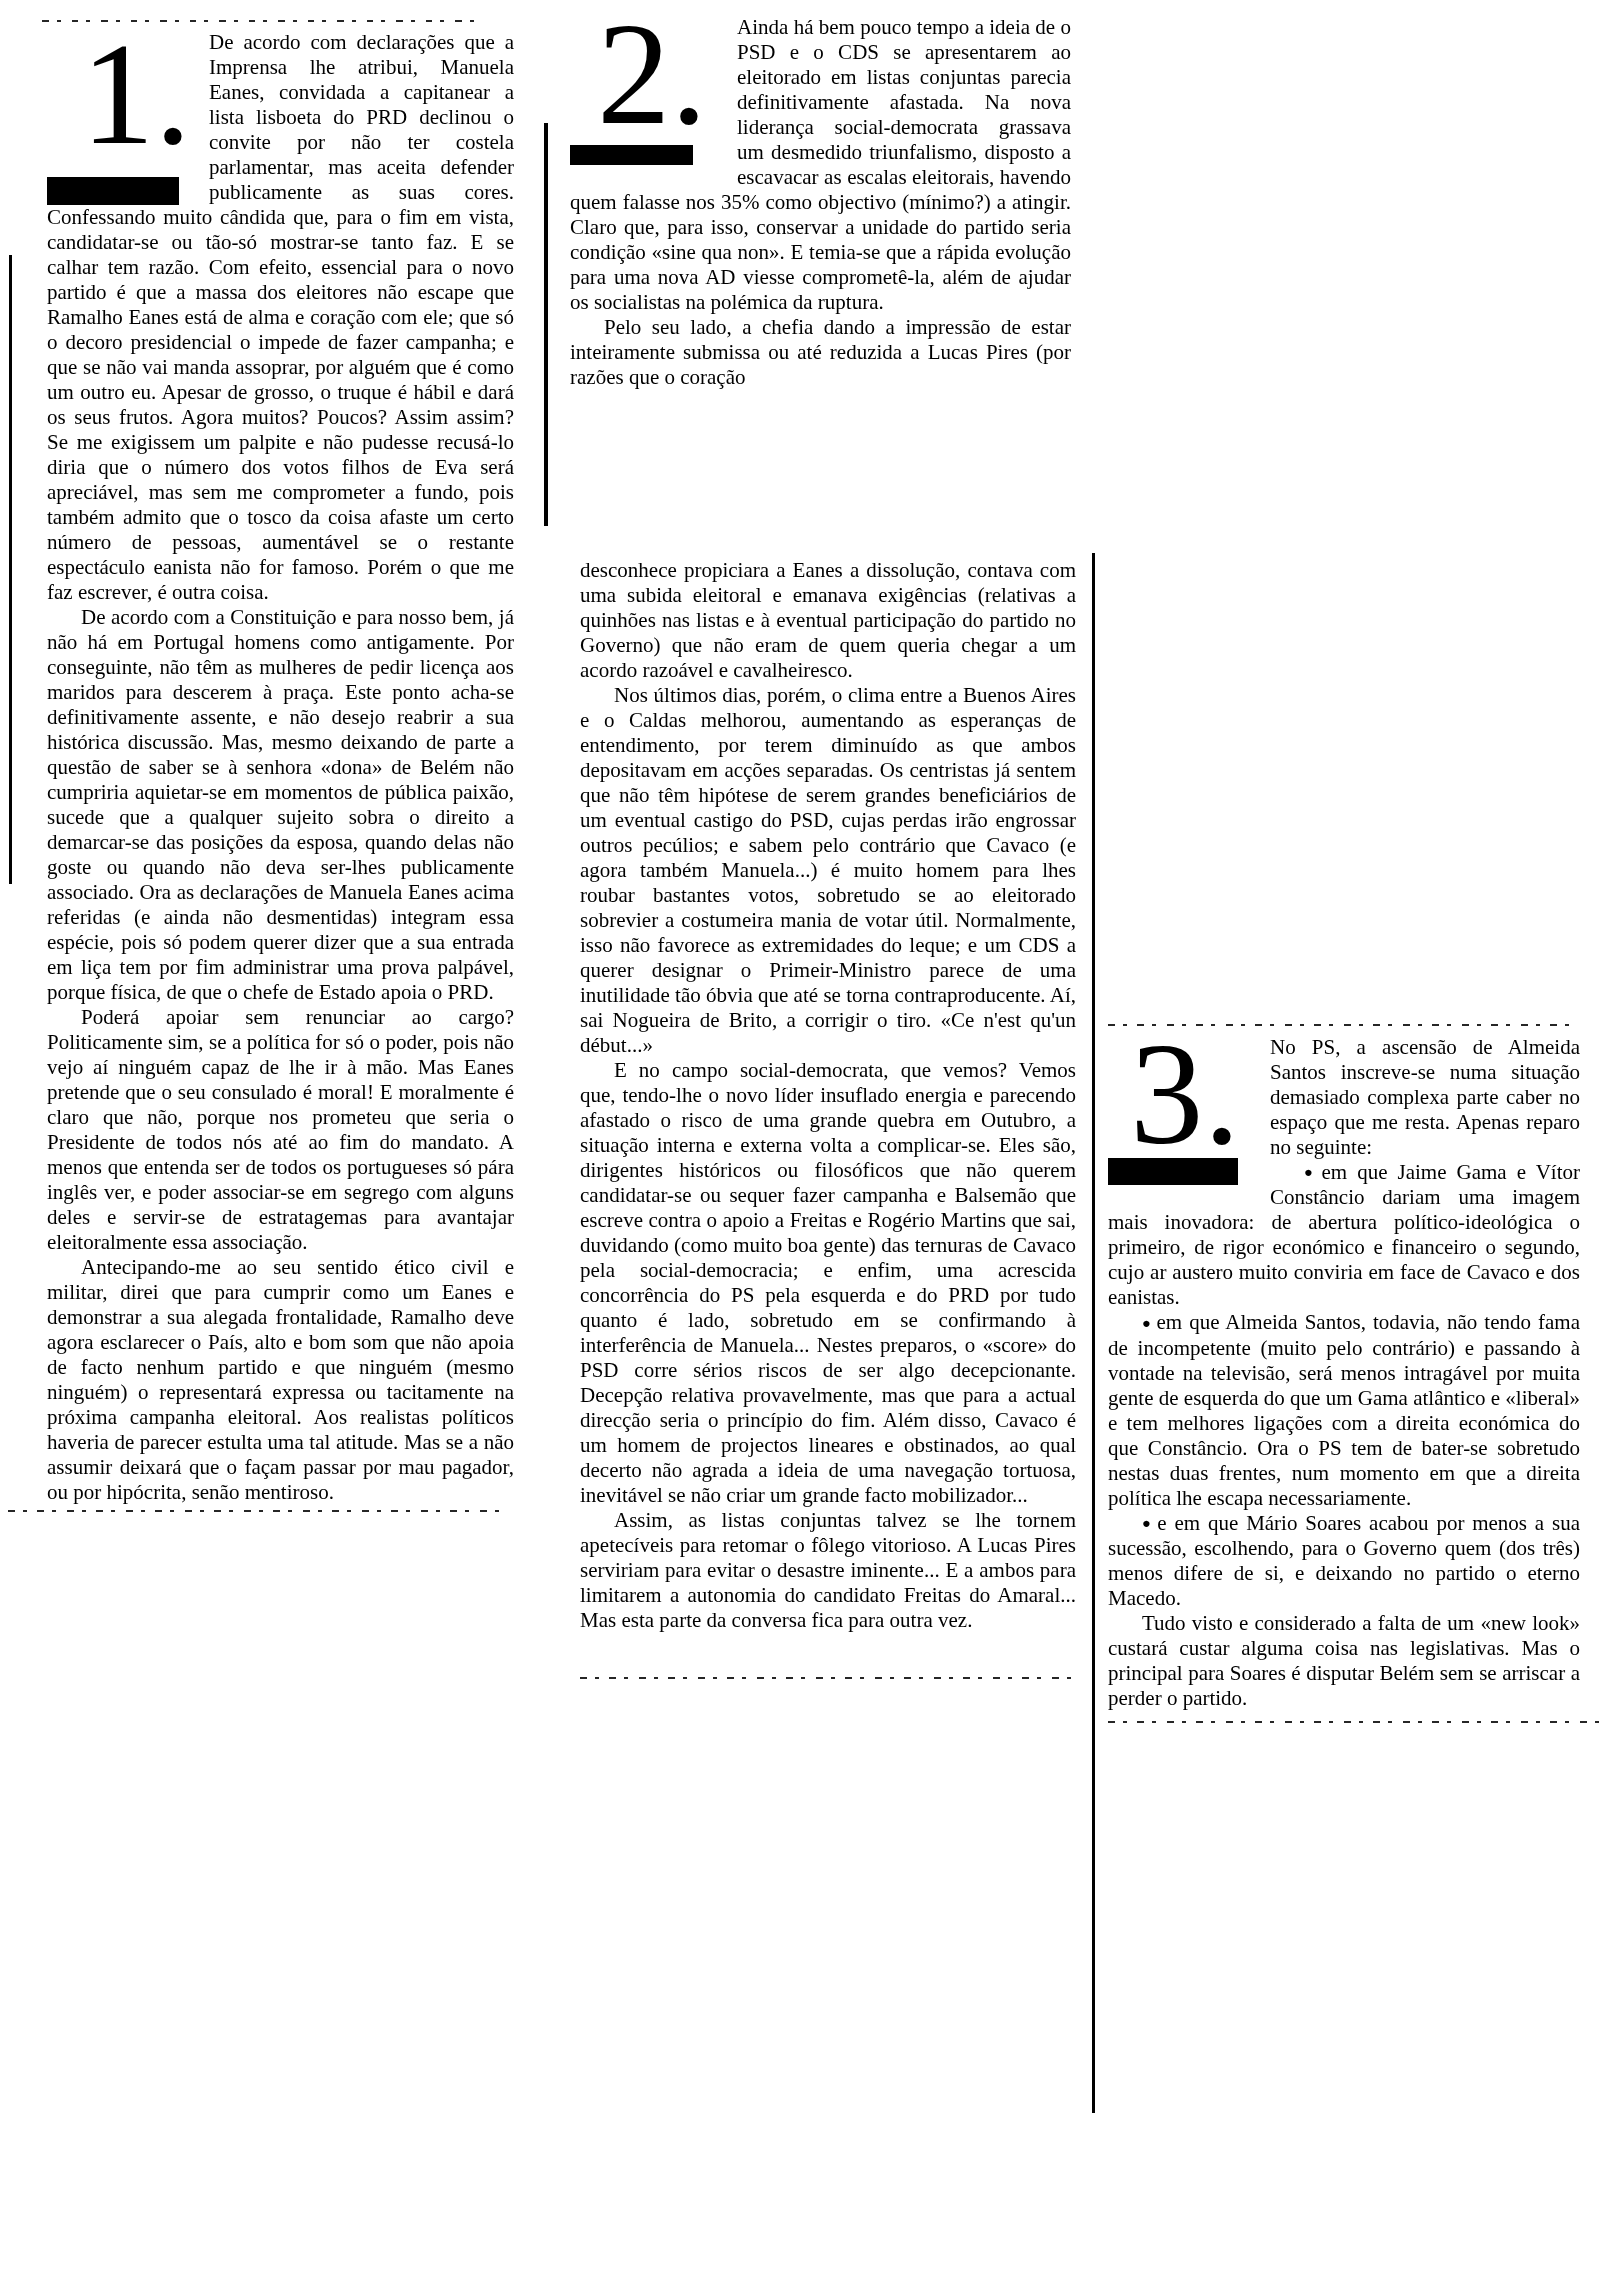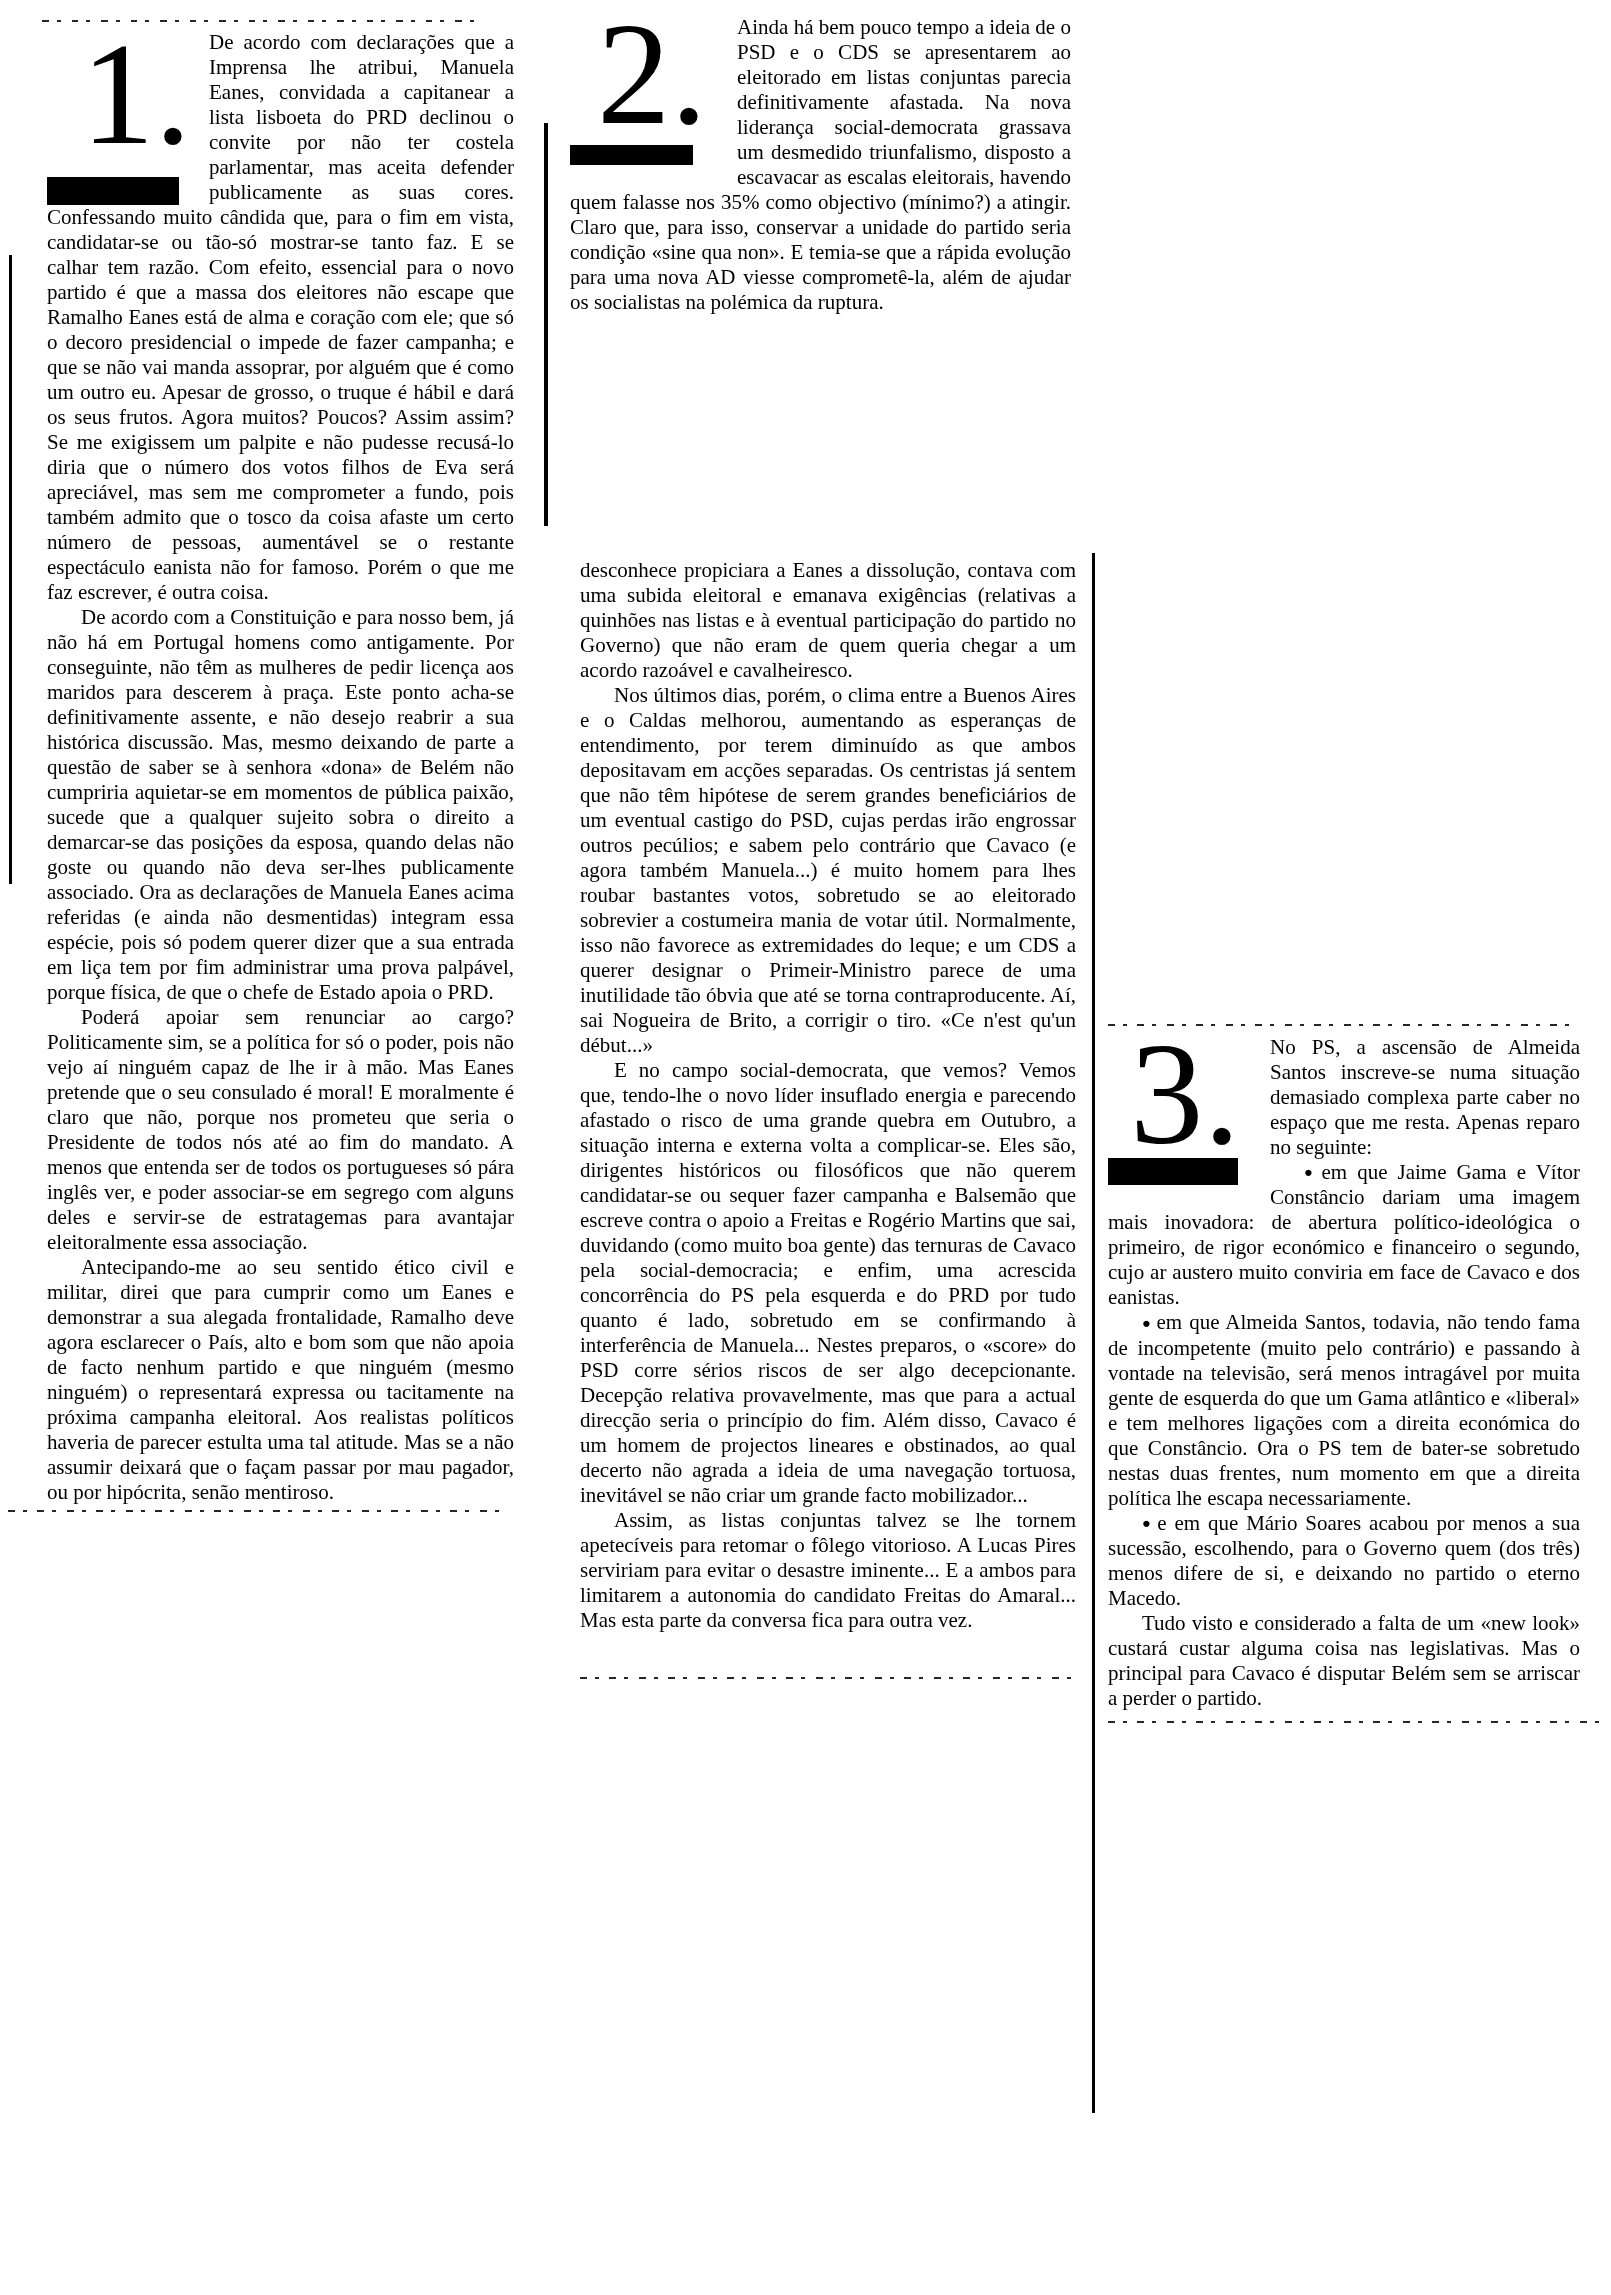--- a/index.html
+++ b/index.html
@@ -38,20 +38,21 @@
   <div class="rule" style="left:8.8px; top:255px; width:2.9px; height:629px;"></div>
 
   <div class="rule" style="left:544px; top:123px; width:3.9px; height:403px;"></div>
   <div class="col" style="left:570px; top:14.7px; width:501px;">
     <div class="txt">
       <div class="wrap-float" style="width:167px; height:152px; position:relative;">
         <span class="num" style="left:27px; top:-4.9px;">2.</span>
         <span class="bar" style="left:0; top:130px; width:123px; height:20.6px;"></span>
       </div>
       <p>Ainda há bem pouco tempo a ideia de o PSD e o CDS se apresentarem ao eleitorado em listas conjuntas parecia definitivamente afastada. Na nova liderança social-democrata grassava um desmedido triunfalismo, disposto a escavacar as escalas eleitorais, havendo quem falasse nos 35% como objectivo (mínimo?) a atingir. Claro que, para isso, conservar a unidade do partido seria condição «sine qua non». E temia-se que a rápida evolução para uma nova AD viesse comprometê-la, além de ajudar os socialistas na polémica da ruptura.</p>
+      <p class="ind">Pelo seu lado, a chefia dando a impressão de estar inteiramente submissa ou até reduzida a Lucas Pires (por razões que o coração</p>
     </div>
   </div>
 
   <div class="rule" style="left:1092px; top:553px; width:3.4px; height:1560px;"></div>
   <div class="col" style="left:580px; top:558px; width:496px;">
     <div class="txt">
       <p>desconhece propiciara a Eanes a dissolução, contava com uma subida eleitoral e emanava exigências (relativas a quinhões nas listas e à eventual participação do partido no Governo) que não eram de quem queria chegar a um acordo razoável e cavalheiresco.</p>
       <p class="ind">Nos últimos dias, porém, o clima entre a Buenos Aires e o Caldas melhorou, aumentando as esperanças de entendimento, por terem diminuído as que ambos depositavam em acções separadas. Os centristas já sentem que não têm hipótese de serem grandes beneficiários de um eventual castigo do PSD, cujas perdas irão engrossar outros pecúlios; e sabem pelo contrário que Cavaco (e agora também Manuela...) é muito homem para lhes roubar bastantes votos, sobretudo se ao eleitorado sobrevier a costumeira mania de votar útil. Normalmente, isso não favorece as extremidades do leque; e um CDS a querer designar o Primeir-Ministro parece de uma inutilidade tão óbvia que até se torna contraproducente. Aí, sai Nogueira de Brito, a corrigir o tiro. «Ce n'est qu'un début...»</p>
       <p class="ind">E no campo social-democrata, que vemos? Vemos que, tendo-lhe o novo líder insuflado energia e parecendo afastado o risco de uma grande quebra em Outubro, a situação interna e externa volta a complicar-se. Eles são, dirigentes históricos ou filosóficos que não querem candidatar-se ou sequer fazer campanha e Balsemão que escreve contra o apoio a Freitas e Rogério Martins que sai, duvidando (como muito boa gente) das ternuras de Cavaco pela social-democracia; e enfim, uma acrescida concorrência do PS pela esquerda e do PRD por tudo quanto é lado, sobretudo em se confirmando à interferência de Manuela... Nestes preparos, o «score» do PSD corre sérios riscos de ser algo decepcionante. Decepção relativa provavelmente, mas que para a actual direcção seria o princípio do fim. Além disso, Cavaco é um homem de projectos lineares e obstinados, ao qual decerto não agrada a ideia de uma navegação tortuosa, inevitável se não criar um grande facto mobilizador...</p>
       <p class="ind">Assim, as listas conjuntas talvez se lhe tornem apetecíveis para retomar o fôlego vitorioso. A Lucas Pires serviriam para evitar o desastre iminente... E a ambos para limitarem a autonomia do candidato Freitas do Amaral... Mas esta parte da conversa fica para outra vez.</p>
@@ -63,19 +64,19 @@
     <div class="scuff" style="position:relative; width:472px; margin-bottom:8.8px;"></div>
     <div class="txt">
       <div class="wrap-float" style="width:162px; height:152px; position:relative;">
         <span class="num" style="left:22px; top:-4.9px;">3.</span>
         <span class="bar" style="left:0; top:123px; width:130px; height:27px;"></span>
       </div>
       <p>No PS, a ascensão de Almeida Santos inscreve-se numa situação demasiado complexa parte caber no espaço que me resta. Apenas reparo no seguinte:</p>
       <p class="ind bullet">em que Jaime Gama e Vítor Constâncio dariam uma imagem mais inovadora: de abertura político-ideológica o primeiro, de rigor económico e financeiro o segundo, cujo ar austero muito conviria em face de Cavaco e dos eanistas.</p>
       <p class="ind bullet">em que Almeida Santos, todavia, não tendo fama de incompetente (muito pelo contrário) e passando à vontade na televisão, será menos intragável por muita gente de esquerda do que um Gama atlântico e «liberal» e tem melhores ligações com a direita económica do que Constâncio. Ora o PS tem de bater-se sobretudo nestas duas frentes, num momento em que a direita política lhe escapa necessariamente.</p>
       <p class="ind bullet">e em que Mário Soares acabou por menos a sua sucessão, escolhendo, para o Governo quem (dos três) menos difere de si, e deixando no partido o eterno Macedo.</p>
-      <p class="ind">Tudo visto e considerado a falta de um «new look» custará custar alguma coisa nas legislativas. Mas o principal para Cavaco é disputar Belém sem se arriscar a perder o partido.</p>
+      <p class="ind">Tudo visto e considerado a falta de um «new look» custará custar alguma coisa nas legislativas. Mas o principal para Soares é disputar Belém sem se arriscar a perder o partido.</p>
     </div>
     <div class="scuff" style="position:relative; margin-top:9.8px; width:491px;"></div>
   </div>
 
 </div>
 
 
 </body></html>

